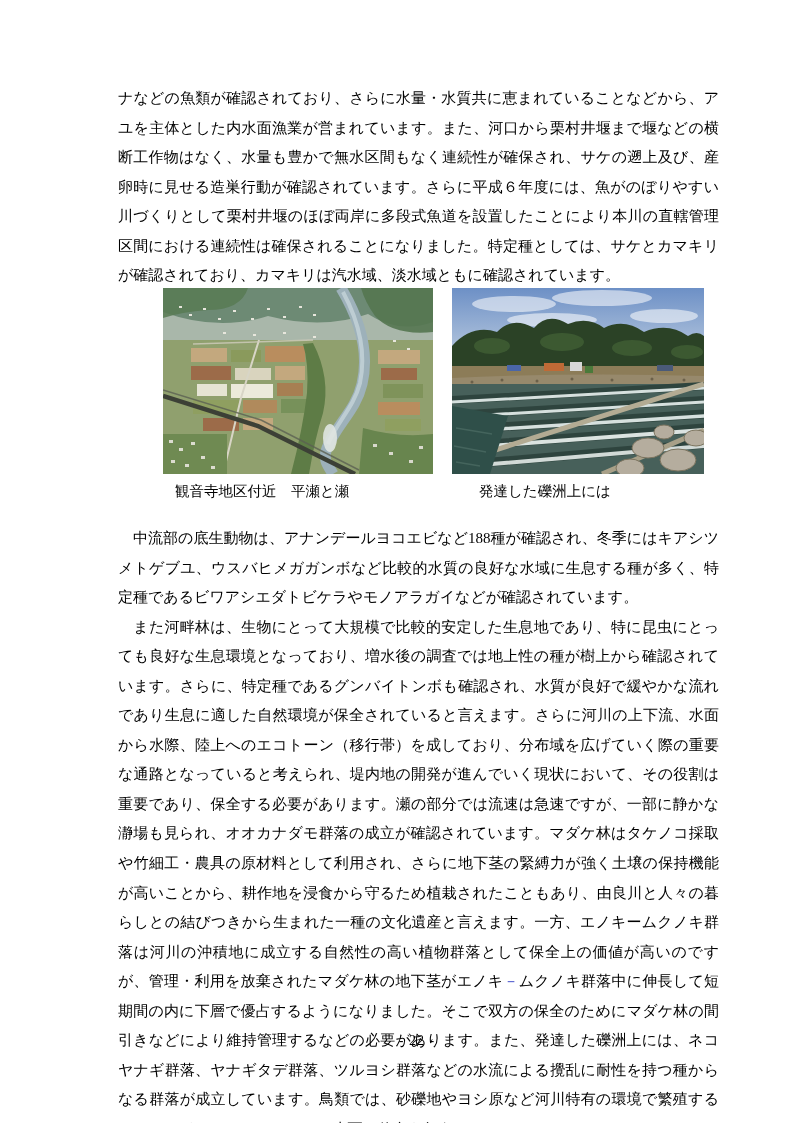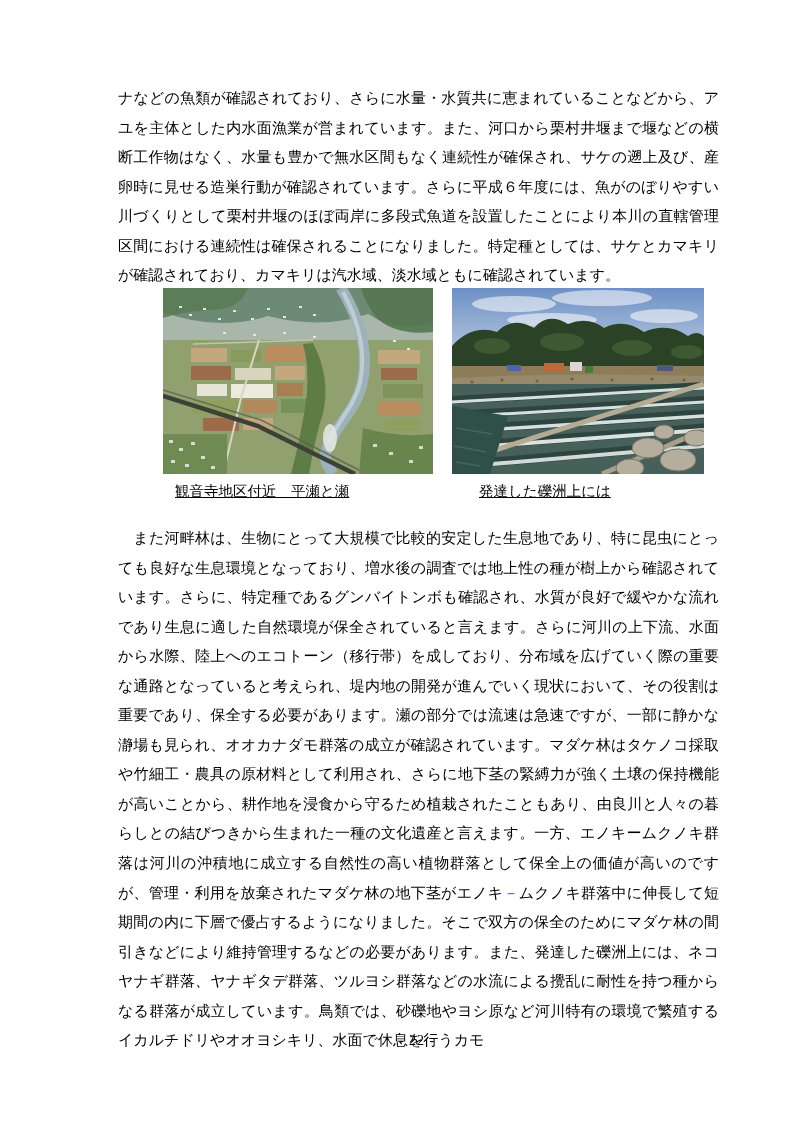--- a/index.html
+++ b/index.html
@@ -39,21 +39,20 @@
   .photo svg{display:block;}
   #photo-left{left:143px;width:270px;height:186px;}
   #photo-right{left:432px;width:252px;height:186px;}
   .caption{
     position:absolute;
     top:482px;
     font-family:"Liberation Sans","DejaVu Sans",sans-serif;
     font-size:14.5px;
     color:#000;
     white-space:pre;
-    text-decoration:underline;
   }
   #caption-left{left:155px;}
   #caption-right{left:459px;}
   .pagenum{
     position:absolute;
     left:0;right:0;
     top:1033px;
     text-align:center;
     font-size:14px;
     letter-spacing:1px;
@@ -225,18 +224,19 @@
         <ellipse cx="178" cy="180" rx="14" ry="9"></ellipse>
         <ellipse cx="212" cy="144" rx="10" ry="7"></ellipse>
       </g>
     </svg>
   </div>
 
   <div class="caption" id="caption-left">観音寺地区付近　平瀬と瀬</div>
   <div class="caption" id="caption-right">発達した礫洲上には</div>
 
   <div id="lowerblock">
+    <p>　中流部の底生動物は、アナンデールヨコエビなど188種が確認され、冬季にはキアシツメトゲブユ、ウスバヒメガガンボなど比較的水質の良好な水域に生息する種が多く、特定種であるビワアシエダトビケラやモノアラガイなどが確認されています。</p>
     <p><span>　また河畔林は、生物にとって大規模で比較的安定した生息地であり、特に昆虫にとっても良好な生息環境となっており、増水後の調査では地上性の種が樹上から確認されています。さらに、特定種であるグンバイトンボも確認され、水質が良好で緩やかな流れであり生息に適した自然環境が保全されていると言えます。さらに河川の上下流、水面から水際、陸上へのエコトーン（移行帯）を成しており、分布域を広げていく際の重要な通路となっていると考えられ、堤内地の開発が進んでいく現状において、その役割は重要であり、保全する必要があります。瀬の部分では流速は急速ですが、一部に静かな瀞場も見られ、オオカナダモ群落の成立が確認されています。マダケ林はタケノコ採取や竹細工・農具の原材料として利用され、さらに地下茎の緊縛力が強く土壌の保持機能が高いことから、耕作地を浸食から守るため植栽されたこともあり、由良川と人々の暮らしとの結びつきから生まれた一種の文化遺産と言えます。一方、エノキームクノキ群落は河川の沖積地に成立する自然性の高い植物群落として保全上の価値が高いのですが、管理・利用を放棄されたマダケ林の地下茎がエノキ</span><span class="dash">－</span><span>ムクノキ群落中に伸長して短期間の内に下層で優占するようになりました。そこで双方の保全のためにマダケ林の間引きなどにより維持管理するなどの必要があります。また、発達した礫洲上には、ネコヤナギ群落、ヤナギタデ群落、ツルヨシ群落などの水流による攪乱に耐性を持つ種からなる群落が成立しています。鳥類では、砂礫地やヨシ原など河川特有の環境で繁殖するイカルチドリやオオヨシキリ、水面で休息を行うカモ</span></p>
   </div>
 
   <div class="pagenum">- 22 -</div>
 
 </div>
 
 </body></html>

